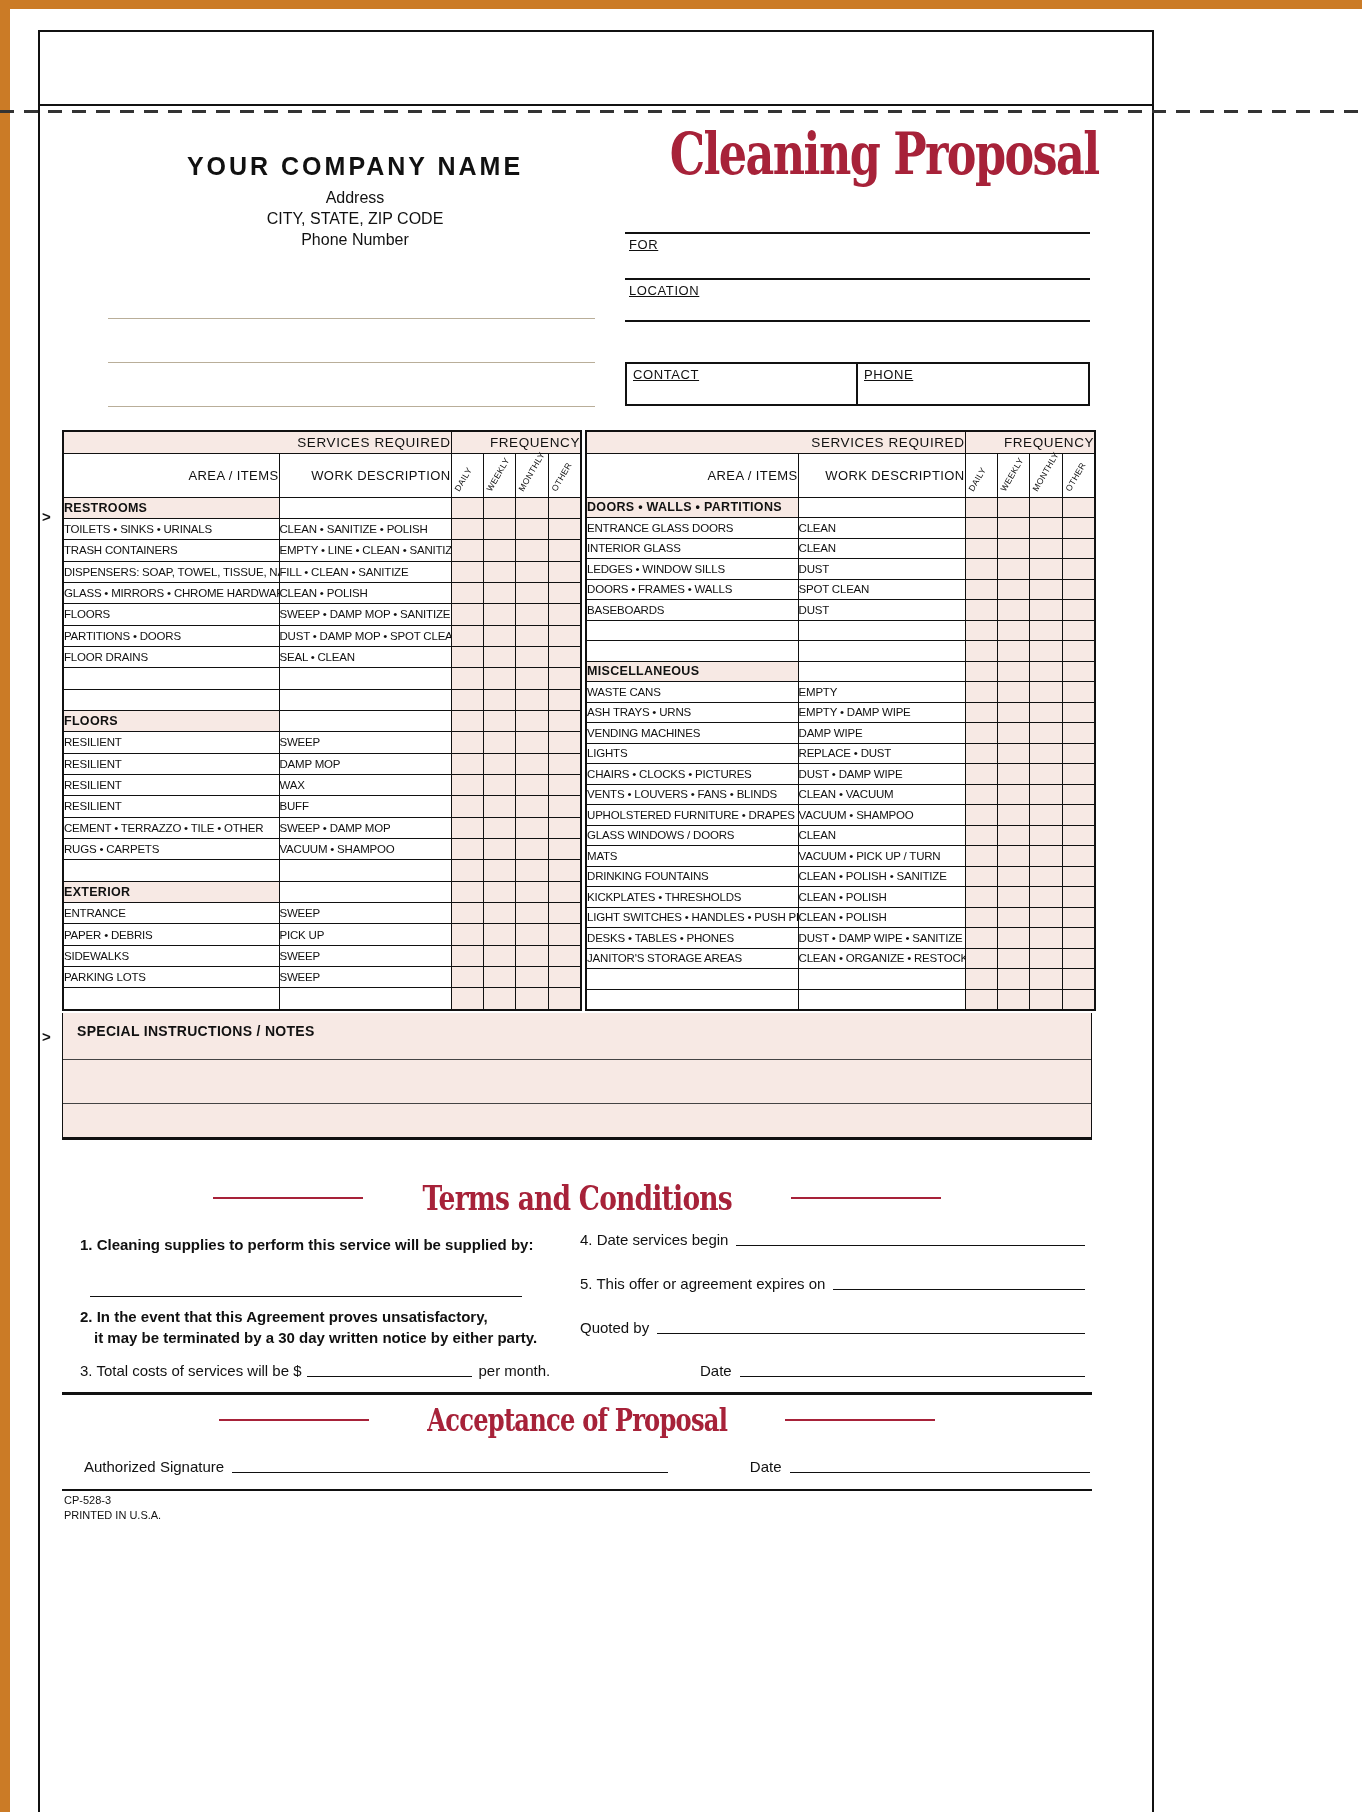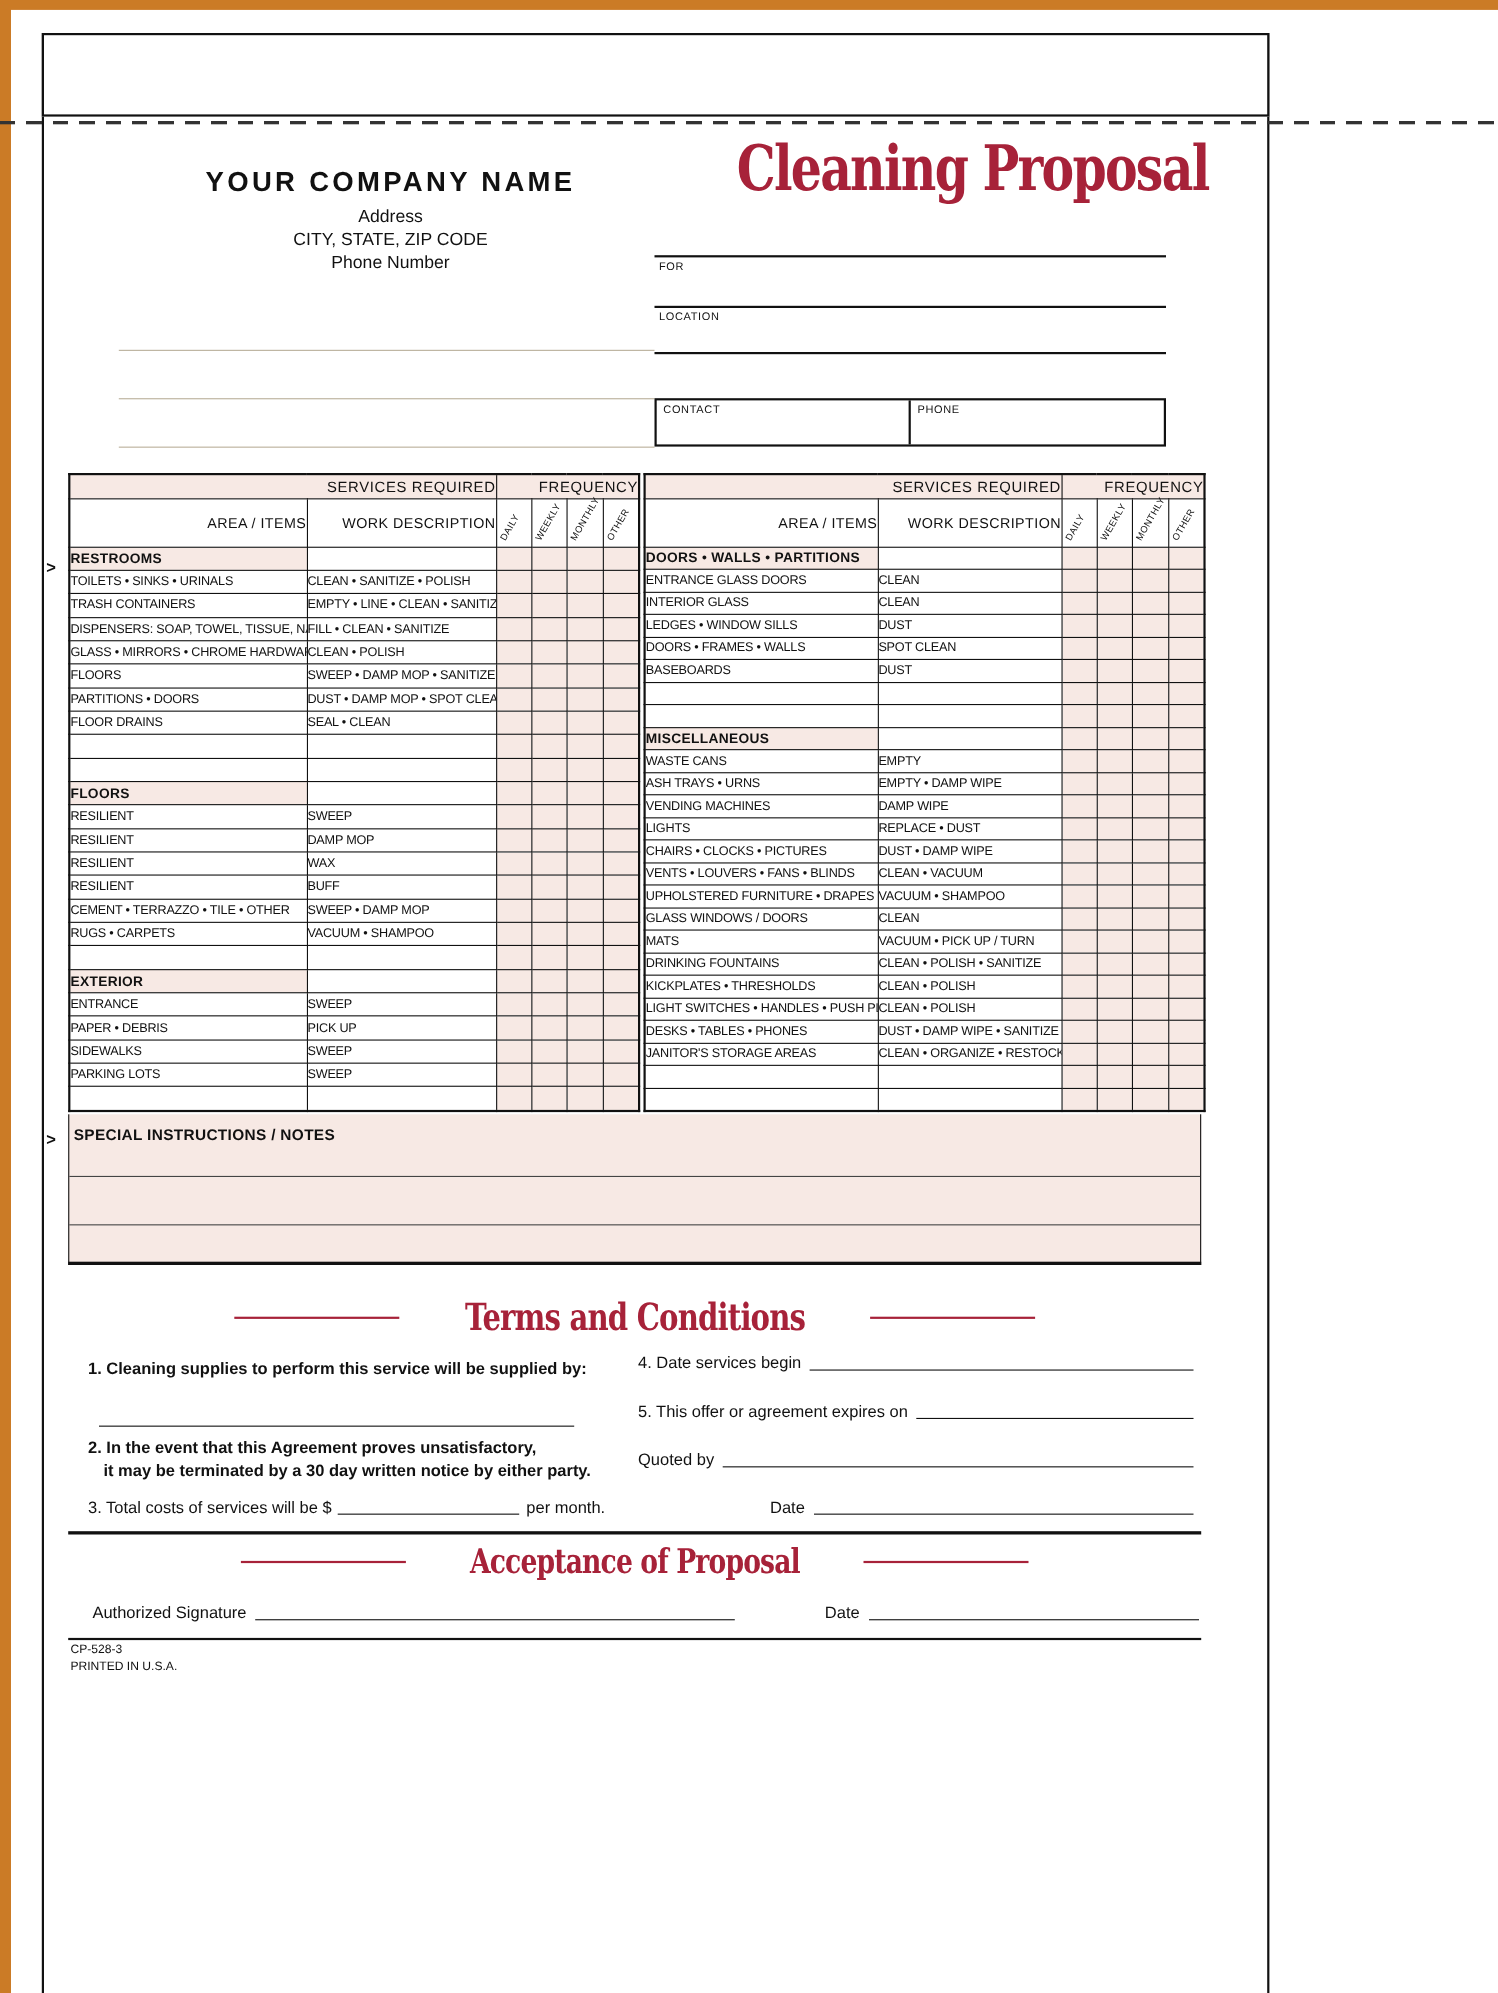--- a/index.html
+++ b/index.html
@@ -23,21 +23,21 @@
         background:repeating-linear-gradient(90deg,#333 0 14px,transparent 14px 24px);}
 
   .company{position:absolute;left:170px;top:152px;width:370px;text-align:center;}
   .company .name{font-size:25px;font-weight:bold;letter-spacing:3px;margin-bottom:6px;}
   .company .line{font-size:16px;line-height:21px;}
 
   .main-title{position:absolute;left:618px;top:120px;width:470px;text-align:center;
       font-family:"DejaVu Serif",serif;font-weight:bold;font-size:57px;color:var(--accent);
       transform:scaleX(0.78);transform-origin:center;letter-spacing:-2px;white-space:nowrap;}
 
-  .hfields{position:absolute;left:595px;top:232px;width:465px;font-size:10px;letter-spacing:0.6px;}
+  .hfields{position:absolute;left:625px;top:232px;width:465px;font-size:13px;letter-spacing:0.6px;text-decoration:underline;}
   .hrow{border-top:2px solid var(--ink);height:46px;padding:3px 0 0 4px;}
   .hrow.short{height:42px;}
   .cp-row{display:flex;border:2px solid var(--ink);height:44px;}
   .cp-cell{padding:3px 0 0 6px;}
   .cp-cell.contact{width:231px;border-right:2px solid var(--ink);}
   .cp-cell.phone{flex:1;}
 
   .gray-line{position:absolute;left:108px;width:487px;border-top:1.5px solid #b9ae99;}
 
   .mainblock{position:absolute;left:62px;top:430px;width:1030px;}
@@ -50,21 +50,21 @@
   .svc .fh span{position:absolute;bottom:4px;left:9px;transform:rotate(-60deg);transform-origin:left bottom;
       font-size:8.5px;font-weight:normal;letter-spacing:0.4px;white-space:nowrap;}
   .svc td{height:20.5px;font-size:11.5px;white-space:nowrap;overflow:hidden;letter-spacing:-0.2px;}
   .c-area{padding:0 3px;}
   .c-desc{padding:0 4px;}
   .c-f{background:var(--pink);}
   tr.row-section .c-area{background:var(--pink);font-weight:bold;font-size:12.5px;letter-spacing:0.3px;}
 
   .special{background:var(--pink);border-bottom:3px solid var(--ink);margin-top:2px;
            border-left:1px solid var(--ink);border-right:1px solid var(--ink);}
-  .sp-title{font-weight:bold;font-size:14px;padding:10px 0 0 4px;height:56px;letter-spacing:0.3px;}
+  .sp-title{font-weight:bold;font-size:14px;padding:10px 0 0 14px;height:46px;letter-spacing:0.3px;}
   .sp-line1{height:44px;border-top:1px solid #444;}
   .sp-line2{height:34px;border-top:1px solid #444;}
 
   .script-head{position:absolute;left:62px;width:1030px;display:flex;align-items:center;justify-content:center;gap:16px;}
   .script-head .rule{width:150px;border-top:2px solid var(--accent);}
   .script-title{font-family:"DejaVu Serif",serif;font-weight:bold;color:var(--accent);
       transform:scaleX(0.78);transform-origin:center;letter-spacing:-1px;white-space:nowrap;}
   .t34{font-size:34px;}
   .t31{font-size:31px;}
 

